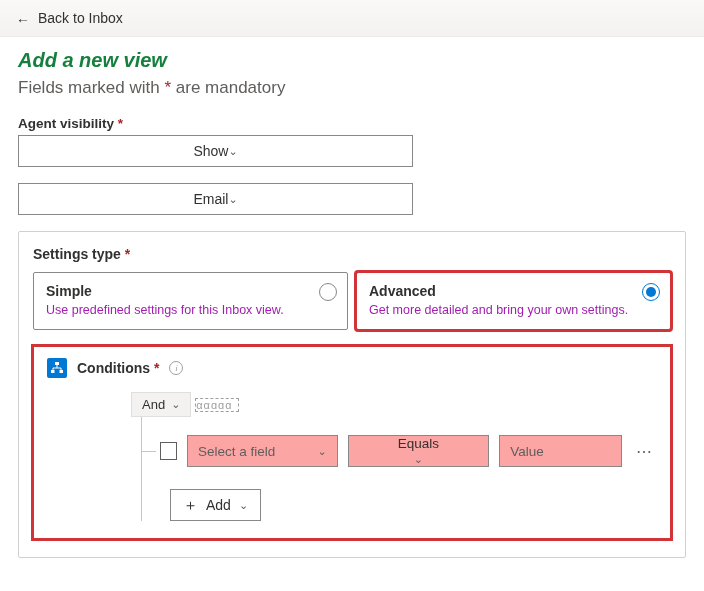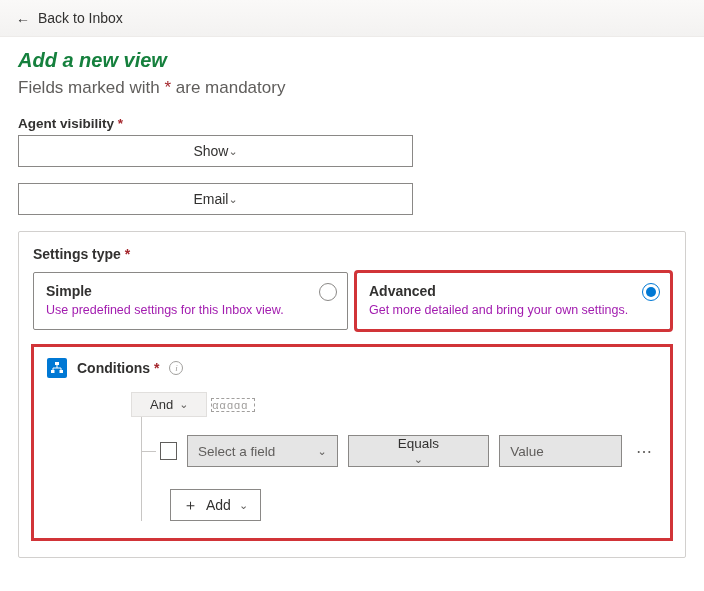--- a/index.html
+++ b/index.html
@@ -168,21 +168,21 @@
       color: #a19f9d;
       font-style: italic;
       font-family: serif;
     }
     .condition-tree {
       margin-left: 84px;
     }
     .and-chip {
       background: #f3f2f1;
       border: 1px solid #e1dfdd;
-      padding: 4px 18px;
+      padding: 4px 10px;
       font-size: 13px;
       display: inline-flex;
       align-items: center;
       gap: 6px;
       cursor: pointer;
     }
     .dotted-border {
       border: 1px dashed #a19f9d;
       padding: 0 6px 0 0;
       font-size: 11px;
@@ -220,21 +220,21 @@
       background: #fff;
       cursor: pointer;
     }
     .dropdown {
       border: 1px solid #8a8886;
       height: 32px;
       padding: 0 10px;
       display: flex;
       align-items: center;
       justify-content: space-between;
-      background: #e5e5e5;
+      background: #fca5a5;
       font-size: 13.5px;
       cursor: pointer;
     }
     .dd-field { width: 160px; color: #605e5c; }
     .dd-op { width: 150px; flex-direction: column; }
     .dd-val { width: 130px; color: #605e5c; }
     .more-dots {
       font-size: 16px;
       color: #605e5c;
       cursor: pointer;

